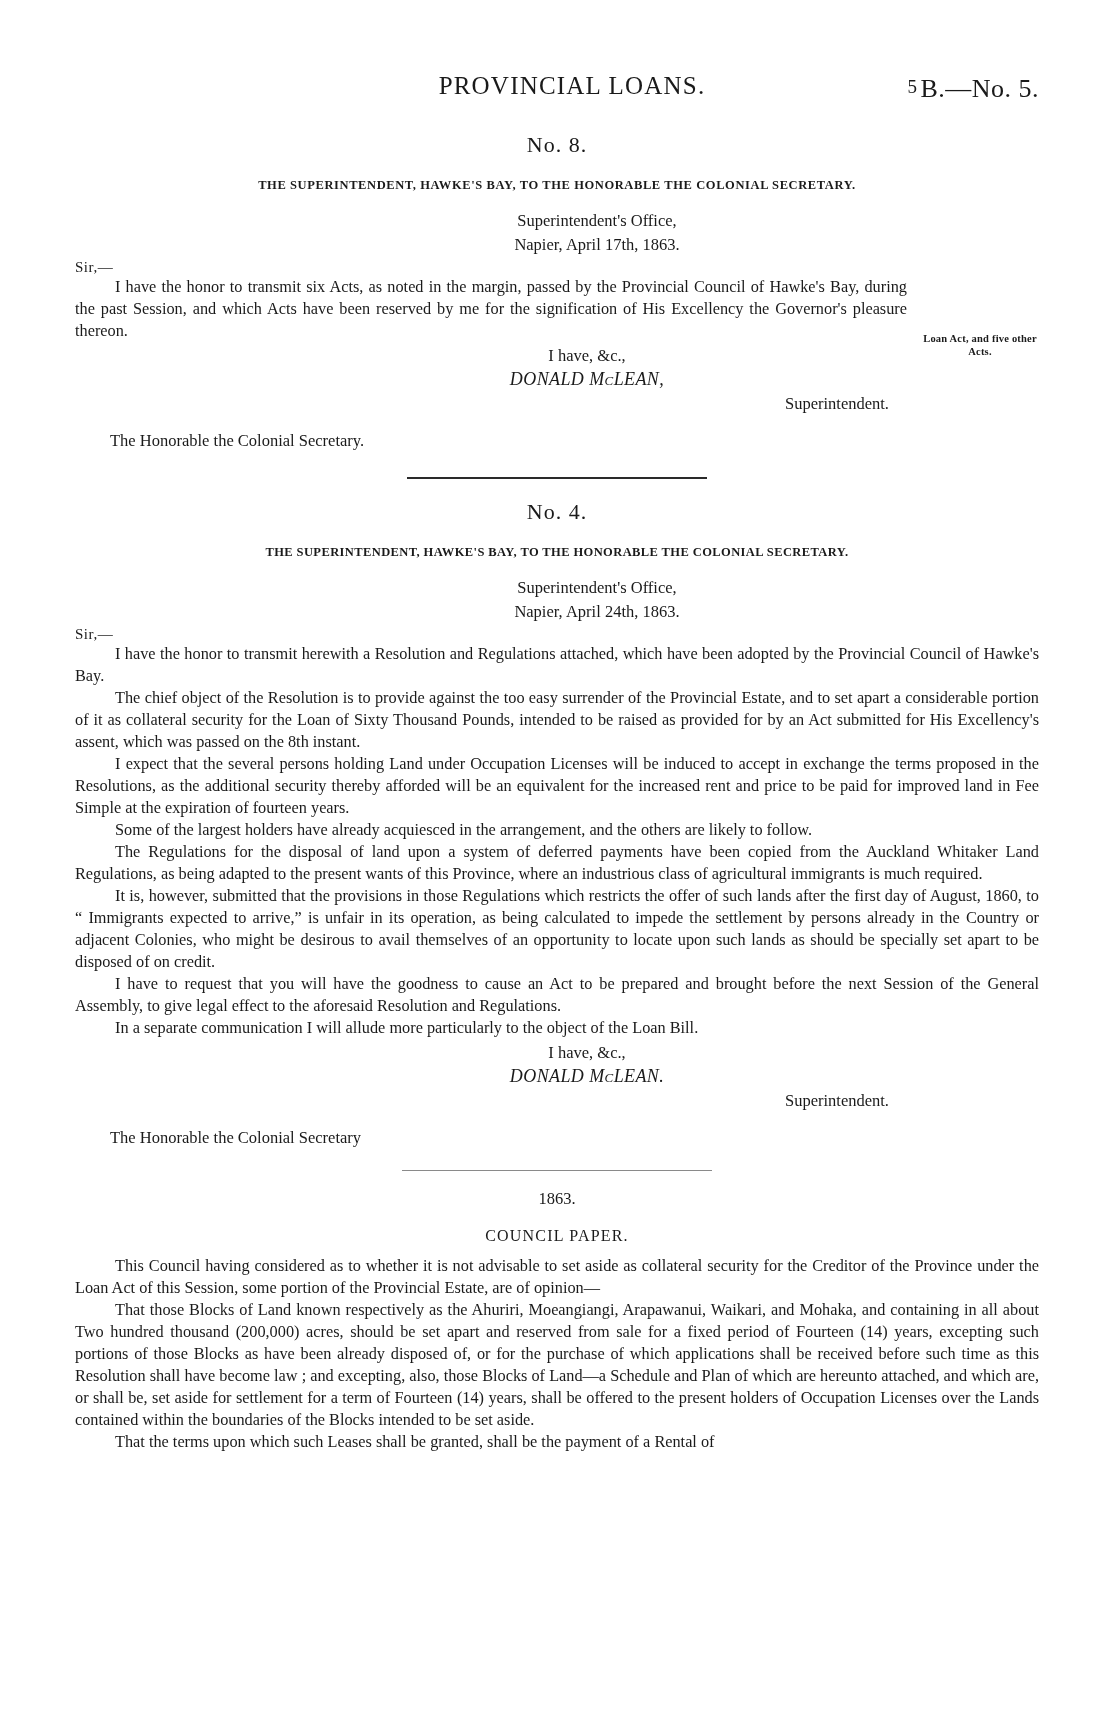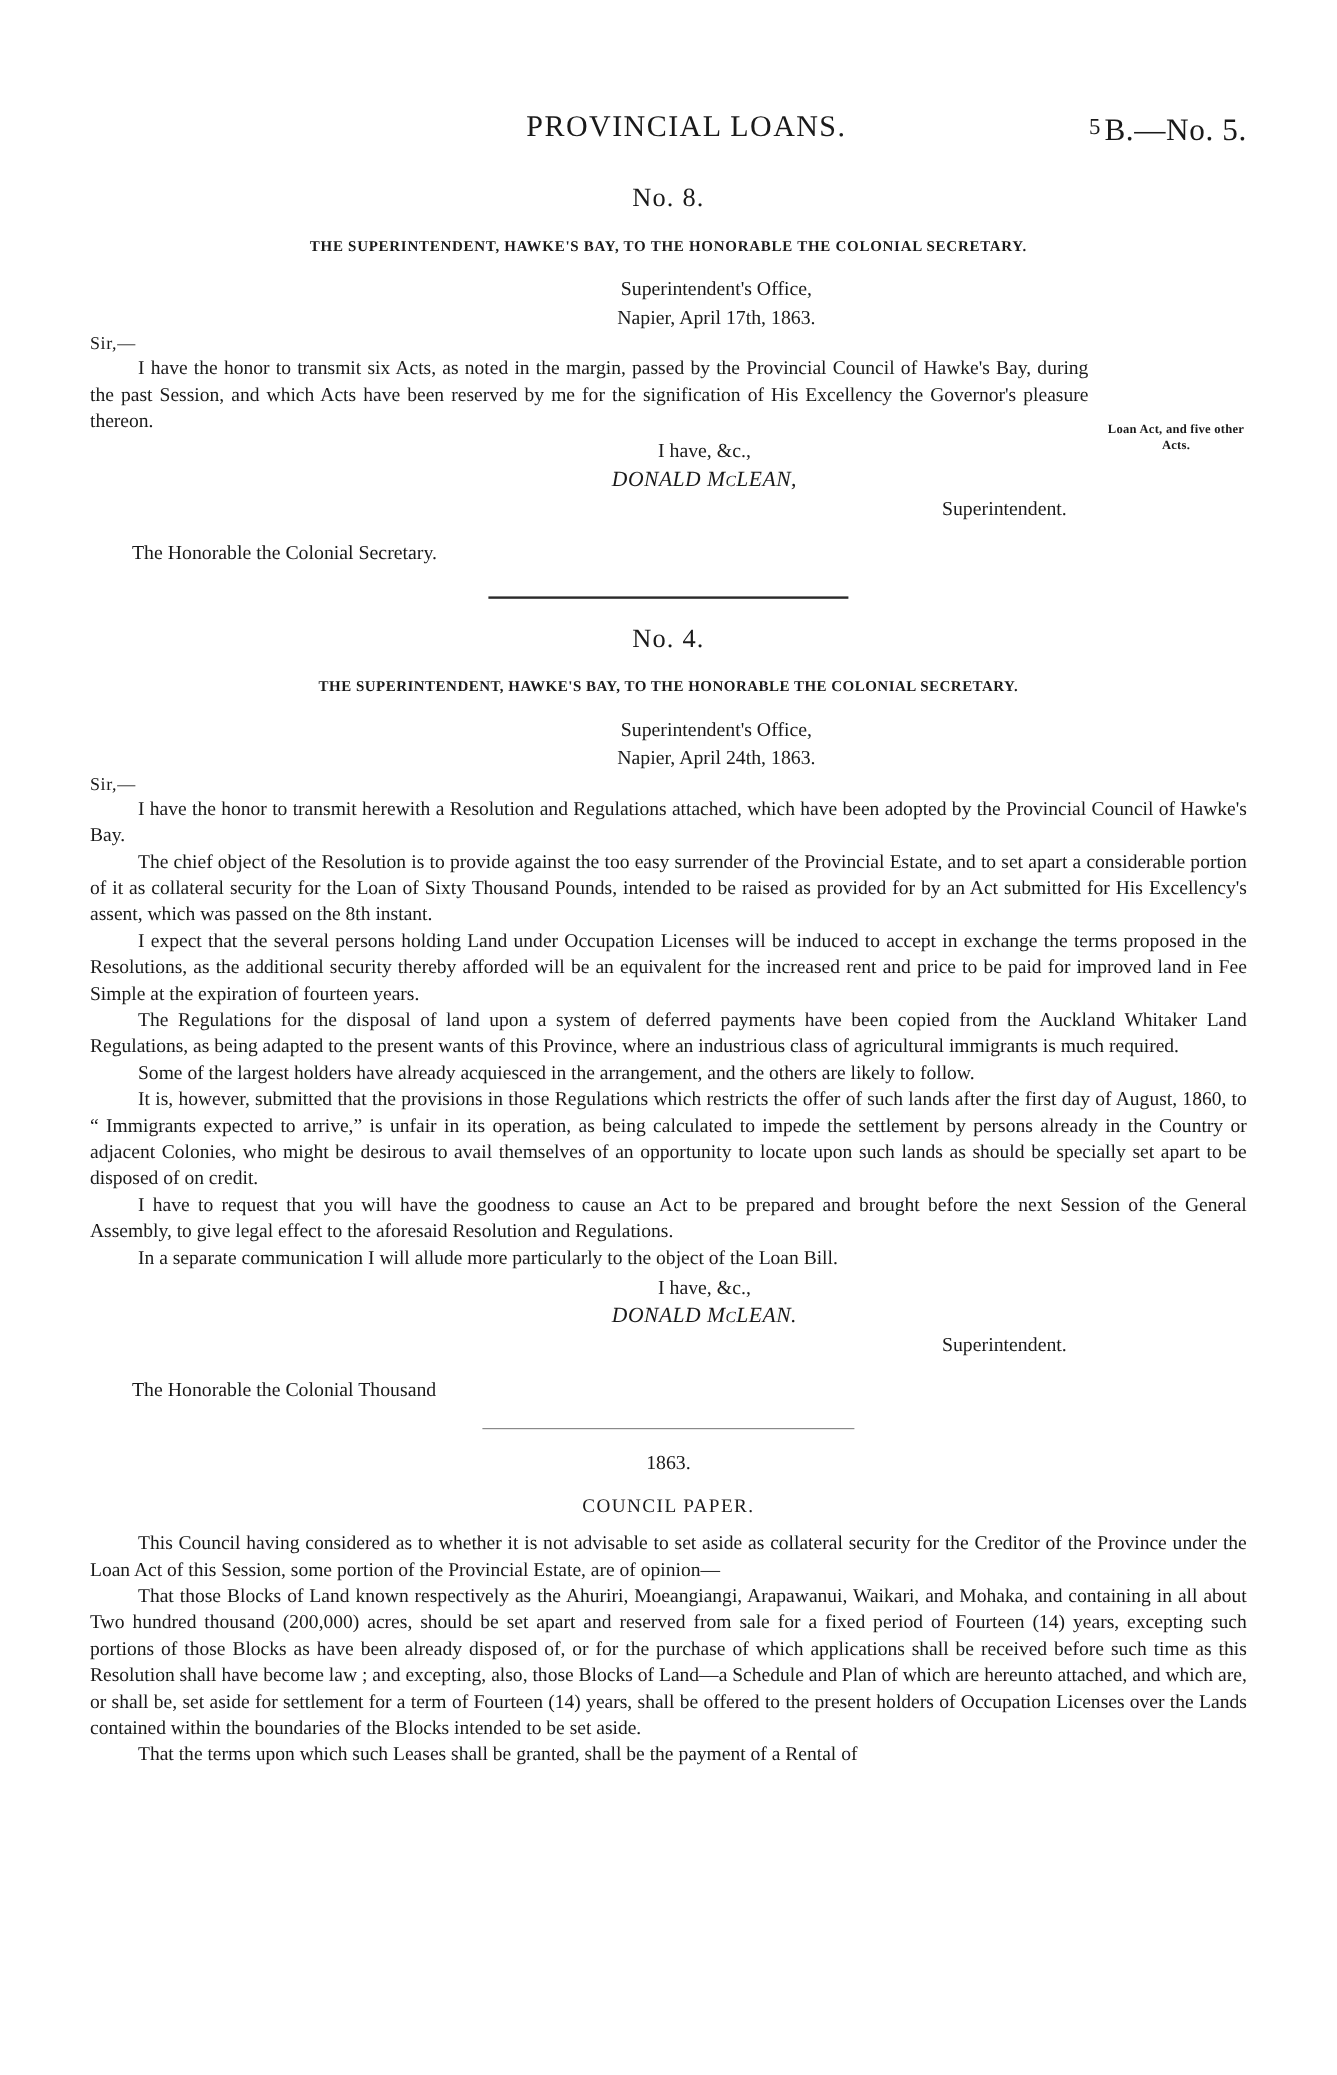--- a/index.html
+++ b/index.html
@@ -13,21 +13,20 @@
     font-family: "Liberation Serif", serif;
     color: #1a1a1a;
     position: relative;
     overflow: hidden;
   }
   .page {
     position: relative;
     width: 1114px;
     height: 1535px;
     padding: 0;
-    margin-top: 20px;
   }
   .content {
     position: absolute;
     left: 75px;
     top: 72px;
     width: 964px;
   }
 
   
   .header-row {
@@ -211,33 +210,33 @@
       <div class="office-block">
         <div>Superintendent's Office,</div>
         <div>Napier, April 24th, 1863.</div>
       </div>
 
       <div class="sir">Sir,—</div>
 
       <p class="body">I have the honor to transmit herewith a Resolution and Regulations attached, which have been adopted by the Provincial Council of Hawke's Bay.</p>
       <p class="body">The chief object of the Resolution is to provide against the too easy surrender of the Provincial Estate, and to set apart a considerable portion of it as collateral security for the Loan of Sixty Thousand Pounds, intended to be raised as provided for by an Act submitted for His Excellency's assent, which was passed on the 8th instant.</p>
       <p class="body">I expect that the several persons holding Land under Occupation Licenses will be induced to accept in exchange the terms proposed in the Resolutions, as the additional security thereby afforded will be an equivalent for the increased rent and price to be paid for improved land in Fee Simple at the expiration of fourteen years.</p>
+      <p class="body">Some of the largest holders have already acquiesced in the arrangement, and the others are likely to follow.</p>
       <p class="body">The Regulations for the disposal of land upon a system of deferred payments have been copied from the Auckland Whitaker Land Regulations, as being adapted to the present wants of this Province, where an industrious class of agricultural immigrants is much required.</p>
-      <p class="body">Some of the largest holders have already acquiesced in the arrangement, and the others are likely to follow.</p>
       <p class="body">It is, however, submitted that the provisions in those Regulations which restricts the offer of such lands after the first day of August, 1860, to “ Immigrants expected to arrive,” is unfair in its operation, as being calculated to impede the settlement by persons already in the Country or adjacent Colonies, who might be desirous to avail themselves of an opportunity to locate upon such lands as should be specially set apart to be disposed of on credit.</p>
       <p class="body">I have to request that you will have the goodness to cause an Act to be prepared and brought before the next Session of the General Assembly, to give legal effect to the aforesaid Resolution and Regulations.</p>
       <p class="body">In a separate communication I will allude more particularly to the object of the Loan Bill.</p>
 
       <div class="signoff">
         <div>I have, &amp;c.,</div>
         <div class="name">DONALD McLEAN.</div>
         <span class="role">Superintendent.</span>
       </div>
 
-      <div class="addressee">The Honorable the Colonial Thousand</div>
+      <div class="addressee">The Honorable the Colonial Secretary</div>
     </div>
 
     <div class="rule thin"></div>
 
     <div>
       <div class="enclosure-year">1863.</div>
       <div class="council-paper">COUNCIL PAPER.</div>
       <div class="spacer-10"></div>
       <p class="body">This Council having considered as to whether it is not advisable to set aside as collateral security for the Creditor of the Province under the Loan Act of this Session, some portion of the Provincial Estate, are of opinion—</p>
       <p class="body">That those Blocks of Land known respectively as the Ahuriri, Moeangiangi, Arapawanui, Waikari, and Mohaka, and containing in all about Two hundred thousand (200,000) acres, should be set apart and reserved from sale for a fixed period of Fourteen (14) years, excepting such portions of those Blocks as have been already disposed of, or for the purchase of which applications shall be received before such time as this Resolution shall have become law ; and excepting, also, those Blocks of Land—a Schedule and Plan of which are hereunto attached, and which are, or shall be, set aside for settlement for a term of Fourteen (14) years, shall be offered to the present holders of Occupation Licenses over the Lands contained within the boundaries of the Blocks intended to be set aside.</p>

